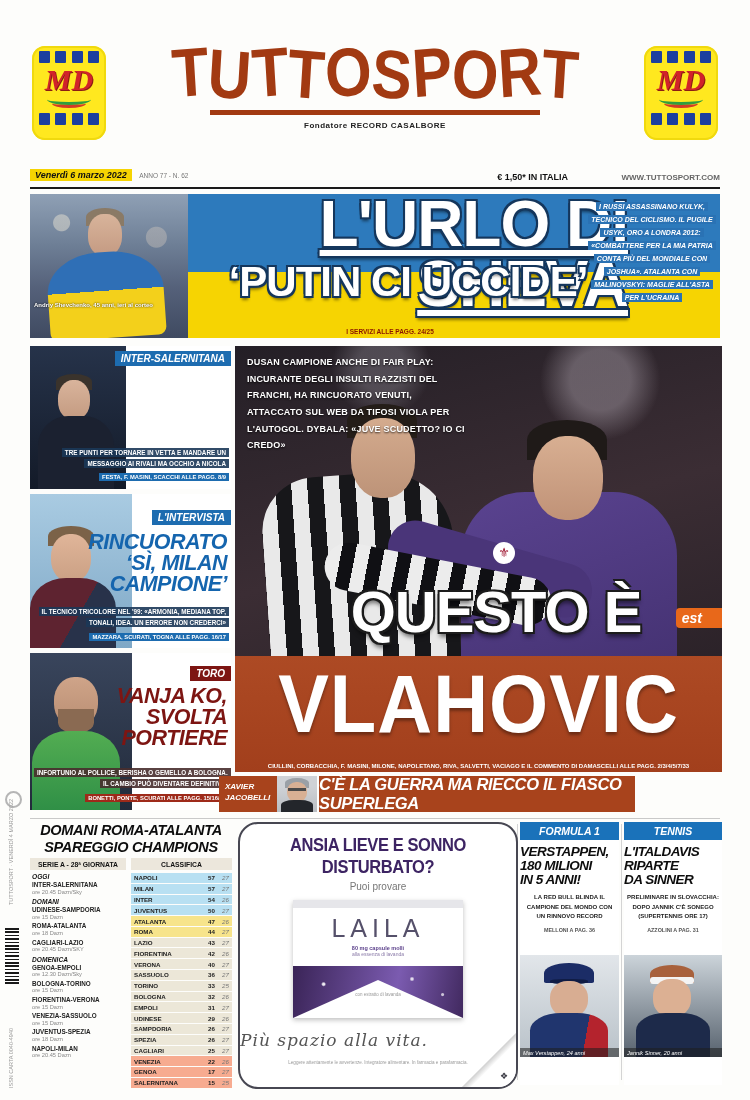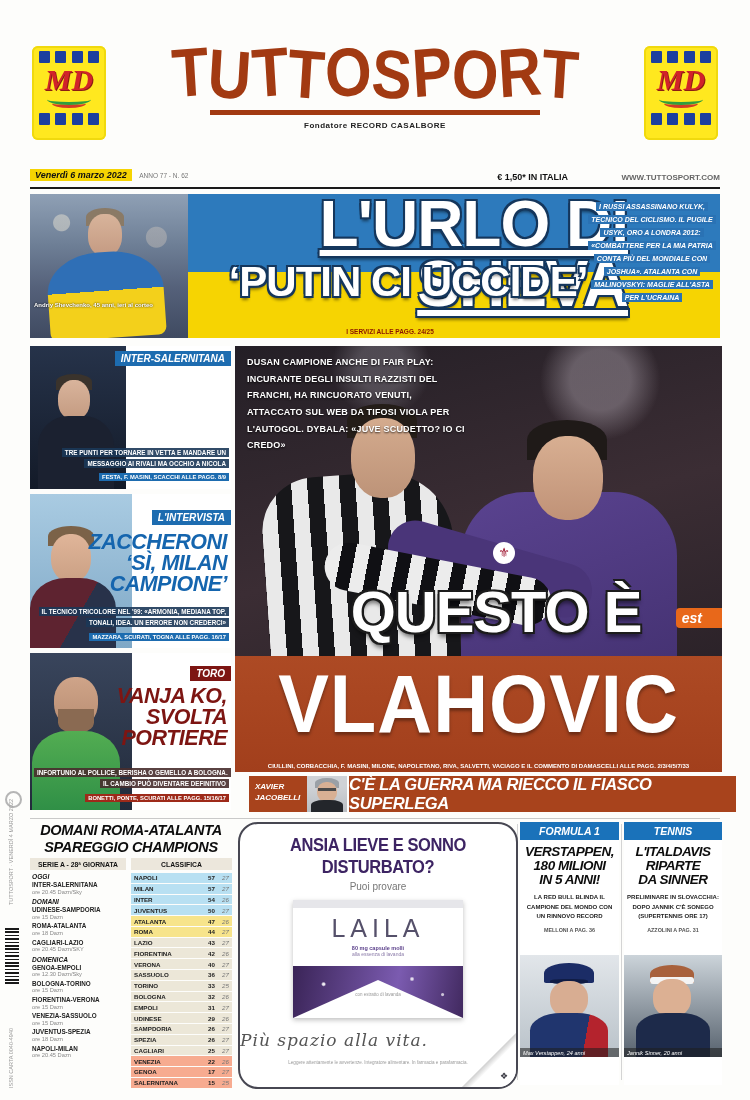--- a/index.html
+++ b/index.html
@@ -1,21 +1,21 @@
 <!DOCTYPE html>
 <html><head>
 <meta charset="utf-8">
 <style>
   html,body{margin:0;padding:0;background:#fff;}
   .page{position:relative;width:750px;height:1100px;background:#fdfdfb;overflow:hidden;
         font-family:"Liberation Sans",sans-serif;color:#111;}
   .prelines{white-space:pre-line;}
 
   
-  .md-logo{position:absolute;width:74px;height:94px;background:#ffe81f;border-radius:6px;
+  .md-logo{position:absolute;width:74px;height:94px;background:#ffe81f;border-radius:13px;
            box-shadow:0 0 0 2px #f0d90e inset;top:46px;}
   .md-left{left:32px;} .md-right{left:644px;}
   .md-strip{display:flex;justify-content:space-between;padding:5px 7px 0 7px;}
   .md-strip.b{padding:0 7px 5px 7px;align-items:flex-end;height:17px;}
   .md-strip i{width:11px;height:12px;background:#1c3f9f;border-radius:1px;}
   .md-text{text-align:center;font-family:"Liberation Serif",serif;font-style:italic;font-weight:bold;
            font-size:30px;color:#d1232a;line-height:30px;margin-top:2px;text-shadow:1px 1px 0 #8c1d12;}
   .md-arc1{border-bottom:3px solid #2f9e3f;border-radius:50%;width:44px;height:8px;margin:-1px auto 0;}
   .md-arc2{border-bottom:3px solid #d23b26;border-radius:50%;width:34px;height:6px;margin:-6px auto 0;}
 
@@ -116,21 +116,21 @@
             font-size:14px;padding:2px 20px 2px 6px;border-radius:4px 0 0 4px;}
   .mp-h1{position:absolute;left:0;right:0;top:232px;text-align:center;font-size:58px;font-weight:bold;
          letter-spacing:-1px;color:#fff;
          text-shadow:-2px -2px 0 #1c1c1c,2px -2px 0 #1c1c1c,-2px 2px 0 #1c1c1c,2px 2px 0 #1c1c1c,0 5px 4px rgba(0,0,0,.5);margin-left:35px;}
   .mp-band{position:absolute;left:0;right:0;top:310px;height:116px;background:linear-gradient(180deg,#ad4a24,#a23f1c);}
   .mp-h2{position:absolute;left:0;right:0;top:6px;text-align:center;font-size:76px;font-weight:bold;line-height:84px;
          color:#fff;letter-spacing:1px;transform:scaleY(1.08);text-shadow:0 3px 3px rgba(0,0,0,.35);}
   .mp-credit{position:absolute;left:0;right:0;bottom:3px;text-align:center;font-size:6px;font-weight:bold;color:#fff;}
 
   
-  .edit-strip{position:absolute;left:249px;top:776px;width:487px;height:36px;}
+  .edit-strip{position:absolute;left:219px;top:776px;width:416px;height:36px;}
   .edit-author{position:absolute;left:0;top:0;bottom:0;width:56px;background:#a8431c;color:#fff;
                font-size:8px;font-weight:bold;font-style:italic;padding:5px 0 0 6px;line-height:1.4;}
   .edit-photo{position:absolute;left:58px;top:0;bottom:0;width:40px;background:linear-gradient(180deg,#cfd2d6 0 30%,#b9bdc2 100%);overflow:hidden;}
   .ep-hair{position:absolute;left:8px;top:2px;width:24px;height:10px;background:#9aa0a6;border-radius:50% 50% 0 0;}
   .ep-face{position:absolute;left:10px;top:6px;width:20px;height:20px;background:#d8b094;border-radius:45%;}
   .ep-glasses{position:absolute;left:11px;top:12px;width:18px;height:3px;background:#4a4a4a;}
   .ep-body{position:absolute;left:4px;top:24px;width:32px;height:12px;background:#23262b;border-radius:40% 40% 0 0;}
   .edit-bar{position:absolute;left:100px;right:0;top:0;bottom:0;background:#a8431c;display:flex;align-items:center;
             justify-content:center;color:#fff;font-weight:bold;font-style:italic;font-size:16.5px;letter-spacing:-.3px;}
 
@@ -177,21 +177,21 @@
   .ad-disc{text-align:center;font-size:4.6px;color:#9a9a9a;margin:10px 26px 0;line-height:1.5;}
   .ad-curl{position:absolute;right:-2px;bottom:-2px;width:58px;height:58px;
      background:linear-gradient(315deg,#fff 42%,#cfcfcf 50%,#f2f2f2 62%,#fff 75%);
      clip-path:polygon(100% 0,100% 100%,0 100%);}
   .ad-curl-logo{position:absolute;right:8px;bottom:6px;font-size:9px;color:#3a3a44;}
 
   
   .sbox{position:absolute;top:822px;height:263px;background:#fff;}
   .boxF1{left:520px;width:99px;} .boxTN{left:624px;width:98px;}
   .box-tag{background:#1a72ba;color:#fff;font-size:10.5px;font-weight:bold;font-style:italic;text-align:center;padding:3px 0;}
-  .box-head{font-size:13.5px;font-weight:bold;font-style:italic;text-align:center;line-height:1.04;margin-top:5px;
+  .box-head{font-size:13.5px;font-weight:bold;font-style:italic;text-align:left;line-height:1.04;margin-top:5px;
             color:#0d0d0d;letter-spacing:-.5px;}
   .box-sub{font-size:6px;font-weight:bold;text-align:center;margin-top:6px;line-height:1.6;padding:0 3px;color:#222;}
   .box-credit{font-size:5.4px;font-weight:bold;color:#555;text-align:center;margin-top:5px;}
   .box-photo{position:absolute;left:0;right:0;bottom:28px;height:102px;overflow:hidden;}
   .f1-photo{background:linear-gradient(180deg,#e2e6ea,#b9c2c9);}
   .tn-photo{background:linear-gradient(180deg,#ccd4da,#57626e);}
   .f1-cap{position:absolute;left:24px;top:8px;width:50px;height:20px;background:#1b2c66;border-radius:50% 50% 8% 8%;}
   .f1-capbill{position:absolute;left:30px;top:24px;width:38px;height:5px;background:#101c44;border-radius:40%;}
   .f1-face{position:absolute;left:30px;top:26px;width:38px;height:36px;background:#d8ad92;border-radius:45%;}
   .f1-body{position:absolute;left:10px;top:58px;width:78px;height:44px;background:linear-gradient(100deg,#20356e 70%,#b4232d 70%);border-radius:40% 40% 0 0;}
@@ -284,21 +284,21 @@
     <div class="card-credit"><b>FESTA, F. MASINI, SCACCHI ALLE PAGG. 8/9</b></div>
   </div>
 
   <div class="card card2">
     <div class="card-photo c2-photo">
       <div class="c2-hair"></div>
       <div class="face c2-face"></div>
       <div class="c2-body"></div>
     </div>
     <div class="card-tag">L'INTERVISTA</div>
-    <div class="card-headline prelines">ZACCHERONI
+    <div class="card-headline prelines">RINCUORATO
 ‘SÌ, MILAN
 CAMPIONE’</div>
     <div class="card-sub"><b>IL TECNICO TRICOLORE NEL '99: «ARMONIA, MEDIANA TOP, TONALI, IDEA. UN ERRORE NON CREDERCI»</b></div>
     <div class="card-credit"><b>MAZZARA, SCURATI, TOGNA ALLE PAGG. 16/17</b></div>
   </div>
 
   <div class="card card3">
     <div class="card-photo c3-photo">
       <div class="face c3-head"></div>
       <div class="c3-beard"></div>

